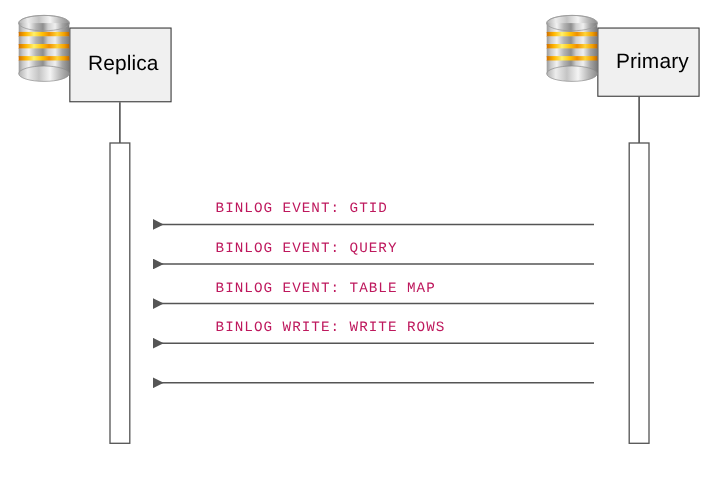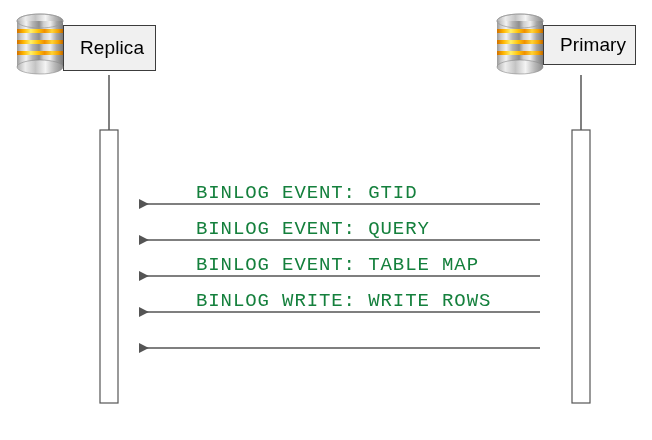--- a/index.html
+++ b/index.html
@@ -41,45 +41,45 @@
     font-size: 19px;
     color: #000000;
     padding-left: 16px;
     letter-spacing: 0.1px;
     white-space: nowrap;
   }
   #participant-box-replica {
     left: 63px;
     top: 25px;
     width: 93px;
-    height: 46px;
+    height: 68px;
   }
   #participant-box-primary {
     left: 543px;
     top: 25px;
     width: 93px;
-    height: 40px;
+    height: 63px;
   }
 
   
   .db-icon {
     position: absolute;
     width: 54px;
     height: 64px;
     z-index: 6;
   }
   #db-icon-replica { left: 13px; top: 12px; }
   #db-icon-primary { left: 493px; top: 12px; }
 
   
   .message-label {
     position: absolute;
     font-family: "Liberation Mono", "DejaVu Sans Mono", monospace;
-    font-size: 19px;
-    color: #15803d;
+    font-size: 13px;
+    color: #be185d;
     white-space: pre;
     letter-spacing: 0.9px;
     z-index: 5;
   }
 </style>
 </head>
 <body>
 
 <div id="diagram-canvas">
 

